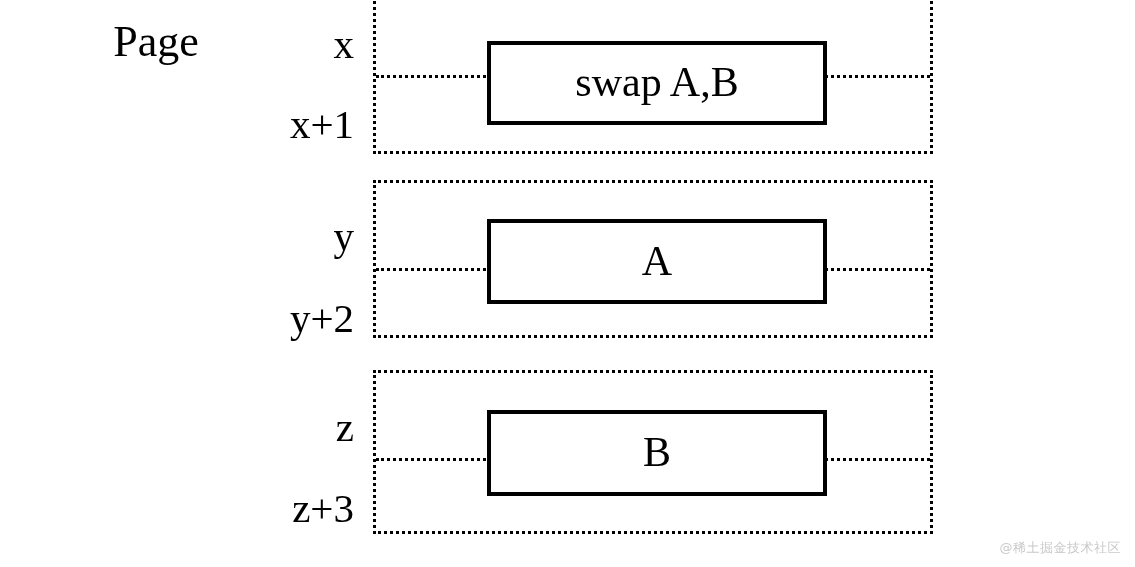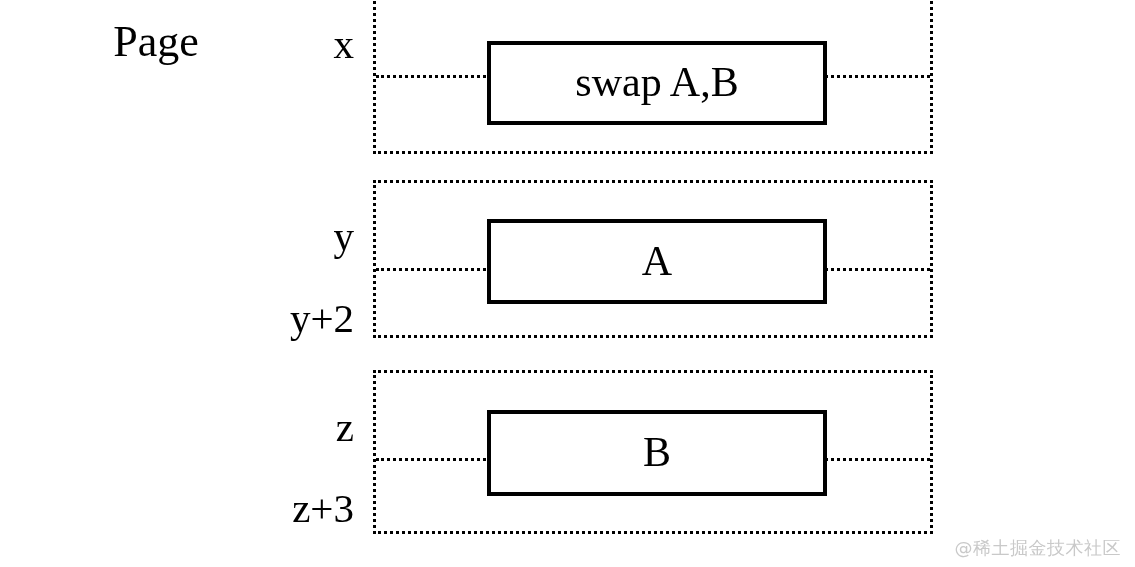--- a/index.html
+++ b/index.html
@@ -108,36 +108,37 @@
   #label-y    { top: 212px; }
   #label-y1   { top: 294px; }
   #label-z    { top: 403px; }
   #label-z1   { top: 484px; }
 
   
   .watermark {
     position: absolute;
     right: 14px;
     bottom: 8px;
-    font-size: 18px;
+    font-size: 13px;
     line-height: 22px;
     color: #c9c9c9;
     font-family: "DejaVu Sans", "Liberation Sans", sans-serif;
     white-space: nowrap;
     letter-spacing: 0.5px;
   }
 </style>
 </head>
 <body>
 
 <div id="diagram">
 
   <div class="page-caption">Page</div>
 
   <div class="addr-label" id="label-x">x</div>
+  <div class="addr-label" id="label-x1">x+1</div>
 
   <div class="addr-label" id="label-y">y</div>
   <div class="addr-label" id="label-y1">y+2</div>
 
   <div class="addr-label" id="label-z">z</div>
   <div class="addr-label" id="label-z1">z+3</div>
 
   <div class="page-frame" id="frame-1">
     <div class="frame-split"></div>
     <div class="inner-box">

